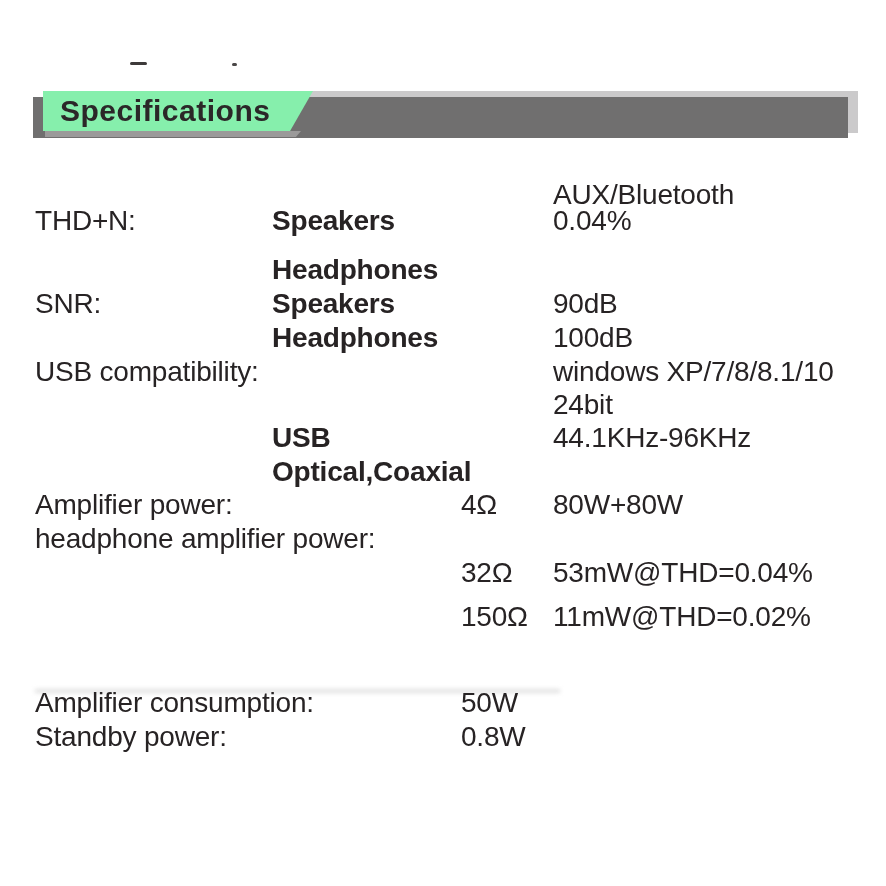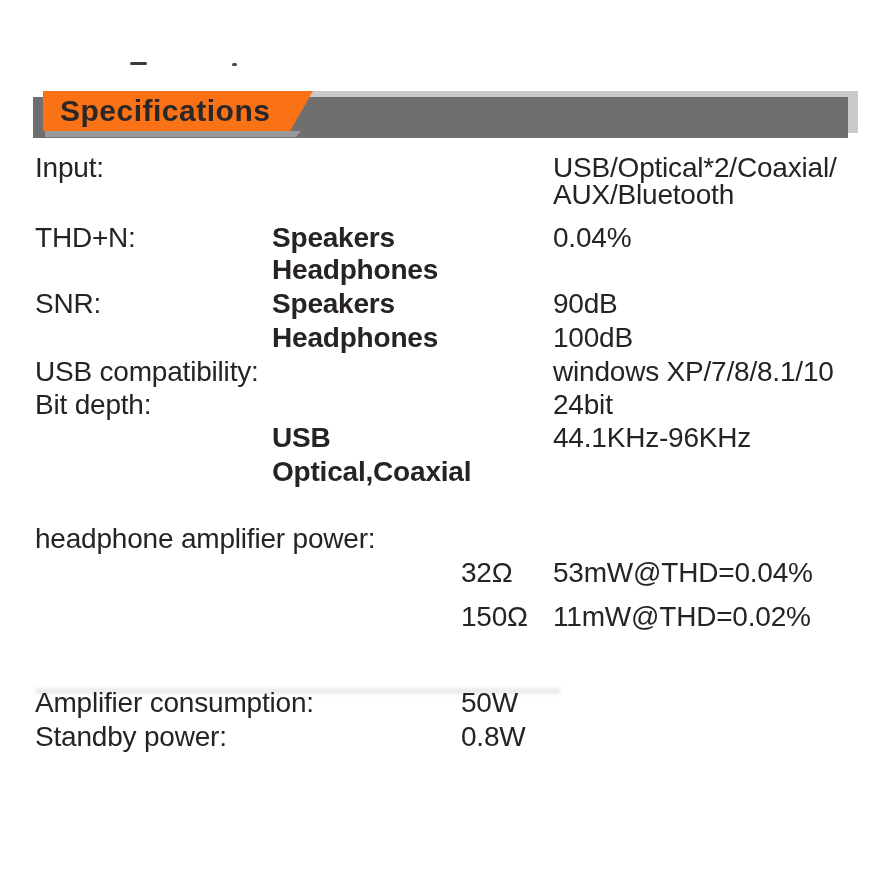--- a/index.html
+++ b/index.html
@@ -36,21 +36,21 @@
     position:absolute;left:0;top:7px;width:815px;height:41px;
     background:#706f6f;
   }
   .banner-tab-shadow{
     position:absolute;left:12px;top:41px;width:256px;height:6px;
     background:#9b9a9a;
     clip-path:polygon(0 0,100% 0,98% 100%,0 100%);
   }
   .banner-tab{
     position:absolute;left:10px;top:1px;width:270px;height:40px;
-    background:#f97316;
+    background:#86efac;
     clip-path:polygon(0 0,100% 0,91.5% 100%,0 100%);
   }
   .banner-title{
     position:absolute;left:17px;top:0;line-height:40px;
     font-size:30px;font-weight:bold;letter-spacing:.5px;
     color:#2b2728;white-space:nowrap;
   }
 
   
   .row{position:absolute;left:0;width:886px;height:34px;line-height:34px;font-size:28px;}
@@ -71,28 +71,24 @@
 
   <div class="banner">
     <div class="banner-back"></div>
     <div class="banner-bar"></div>
     <div class="banner-tab-shadow"></div>
     <div class="banner-tab">
       <span class="banner-title">Specifications</span>
     </div>
   </div>
 
-  <div class="row" style="top:151px">
-    <span class="c1">Input:</span>
-    <span class="c4">USB/Optical*2/Coaxial/</span>
-  </div>
   <div class="row" style="top:178px">
     <span class="c4">AUX/Bluetooth</span>
   </div>
-  <div class="row" style="top:221px">
+  <div class="row" style="top:204px">
     <span class="c1">THD+N:</span>
     <span class="c2">Speakers</span>
     <span class="c4">0.04%</span>
   </div>
   <div class="row" style="top:253px">
     <span class="c2">Headphones</span>
   </div>
   <div class="row" style="top:287px">
     <span class="c1">SNR:</span>
     <span class="c2">Speakers</span>
@@ -100,29 +96,33 @@
   </div>
   <div class="row" style="top:321px">
     <span class="c2">Headphones</span>
     <span class="c4">100dB</span>
   </div>
   <div class="row" style="top:355px">
     <span class="c1">USB compatibility:</span>
     <span class="c4">windows XP/7/8/8.1/10</span>
   </div>
   <div class="row" style="top:388px">
-    <span class="c1">Bit depth:</span>
     <span class="c4">24bit</span>
   </div>
   <div class="row" style="top:421px">
     <span class="c2">USB</span>
     <span class="c4">44.1KHz-96KHz</span>
   </div>
   <div class="row" style="top:455px">
     <span class="c2">Optical,Coaxial</span>
+  </div>
+  <div class="row" style="top:488px">
+    <span class="c1">Amplifier power:</span>
+    <span class="c3">4Ω</span>
+    <span class="c4">80W+80W</span>
   </div>
   <div class="row" style="top:522px">
     <span class="c1">headphone amplifier power:</span>
   </div>
   <div class="row" style="top:556px">
     <span class="c3">32Ω</span>
     <span class="c4">53mW@THD=0.04%</span>
   </div>
   <div class="row" style="top:600px">
     <span class="c3">150Ω</span>

